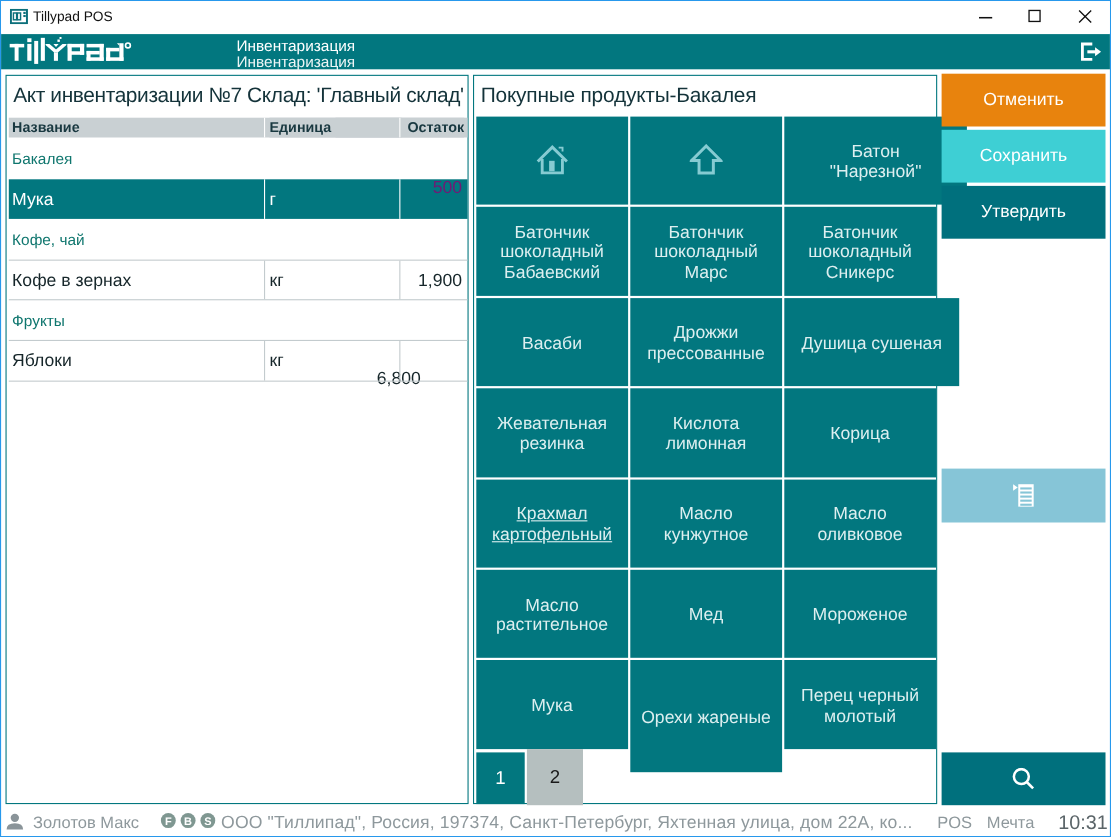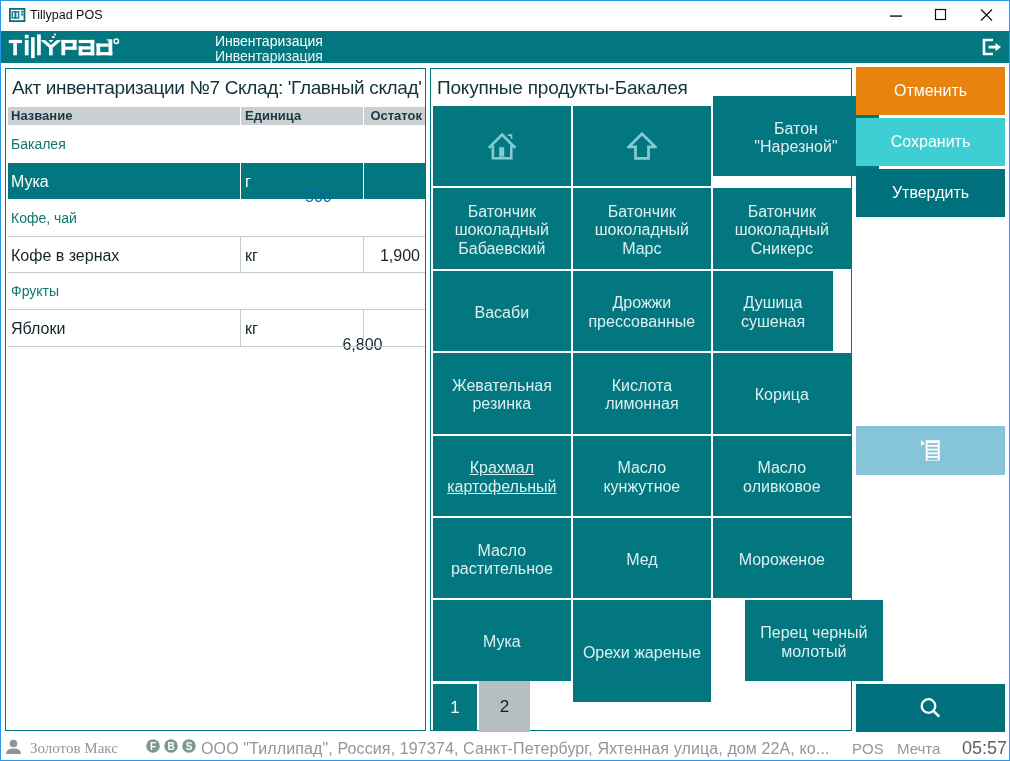--- a/index.html
+++ b/index.html
@@ -107,21 +107,21 @@
 <div id="lpanel" class="abs"></div>
 <div id="ltitle" class="abs">Акт инвентаризации №7 Склад: 'Главный склад'</div>
 
 <div class="abs thead" style="left:8px; width:417px; padding-left:3px;">Название</div>
 <div class="abs thead" style="left:245px; width:120px;">Единица</div>
 <div class="abs thead" style="left:305px; width:117px; text-align:right;">Остаток</div>
 <div class="abs grp" style="left:11px; top:136px;">Бакалея</div>
 <div class="abs sel" style="left:8px; top:163px; width:417px; height:36px;"></div>
 <div class="abs cell" style="left:11px; top:173px; color:#fff;">Мука</div>
 <div class="abs cell" style="left:245px; top:173px; color:#fff;">г</div>
-<div class="abs cell" style="left:305px; top:188px; width:115px; color:#0369a1;">500</div>
+<div class="abs cell" style="left:305px; top:162px; width:115px; text-align:right; color:#701a75;">500</div>
 <div class="abs grp" style="left:11px; top:210px;">Кофе, чай</div>
 <div class="abs cell" style="left:11px; top:247px;">Кофе в зернах</div>
 <div class="abs cell" style="left:245px; top:247px;">кг</div>
 <div class="abs cell" style="left:305px; top:247px; width:115px; text-align:right;">1,900</div>
 <div class="abs grp" style="left:11px; top:283px;">Фрукты</div>
 <div class="abs cell" style="left:11px; top:320px;">Яблоки</div>
 <div class="abs cell" style="left:245px; top:320px;">кг</div>
 <div class="abs cell" style="left:305px; top:336px; width:115px; text-align:center;">6,800</div>
 
 <div class="abs rowline" style="left:8px; top:236px; width:417px;"></div>
@@ -146,39 +146,39 @@
         <path d="M5.9 13.5 V26.2 H24.3 V13.5" fill="none" stroke="#86cbd2" stroke-width="2.6"></path>
         <rect x="12.2" y="15.2" width="5" height="9.5" fill="#86cbd2"></rect>
         <path d="M20.9 3.2 h3.5 v3.5" fill="none" stroke="#86cbd2" stroke-width="1.7"></path>
       </svg></div>
   </div>
 <div class="gcell abs" style="left:573px; top:106px; width:137.7px; height:80.4px;">
     <div><svg width="30" height="28" viewBox="0 0 30 28">
         <path d="M15 1.7 L28.2 14.9 H21.5 V26.3 H8.5 V14.9 H1.8 Z" fill="none" stroke="#86cbd2" stroke-width="2.7"></path>
       </svg></div>
   </div>
-<div class="gcell abs" style="left:713px; top:96px; width:166px; height:80.4px;">
+<div class="gcell abs" style="left:713px; top:106px; width:166px; height:80.4px;">
     <div class="txt">Батон<br>"Нарезной"</div>
   </div>
 <div class="gcell abs" style="left:433px; top:188.4px; width:137.7px; height:80.4px;">
     <div class="txt">Батончик<br>шоколадный<br>Бабаевский</div>
   </div>
 <div class="gcell abs" style="left:573px; top:188.4px; width:137.7px; height:80.4px;">
     <div class="txt">Батончик<br>шоколадный<br>Марс</div>
   </div>
 <div class="gcell abs" style="left:713px; top:188.4px; width:137.7px; height:80.4px;">
     <div class="txt">Батончик<br>шоколадный<br>Сникерс</div>
   </div>
 <div class="gcell abs" style="left:433px; top:270.8px; width:137.7px; height:80.4px;">
     <div class="txt">Васаби</div>
   </div>
 <div class="gcell abs" style="left:573px; top:270.8px; width:137.7px; height:80.4px;">
     <div class="txt">Дрожжи<br>прессованные</div>
   </div>
-<div class="gcell abs" style="left:713px; top:270.8px; width:120px; height:80.4px;">
+<div class="gcell abs" style="left:713px; top:270.8px; width:159px; height:80.4px;">
     <div class="txt">Душица сушеная</div>
   </div>
 <div class="gcell abs" style="left:433px; top:353.2px; width:137.7px; height:80.4px;">
     <div class="txt">Жевательная<br>резинка</div>
   </div>
 <div class="gcell abs" style="left:573px; top:353.2px; width:137.7px; height:80.4px;">
     <div class="txt">Кислота<br>лимонная</div>
   </div>
 <div class="gcell abs" style="left:713px; top:353.2px; width:137.7px; height:80.4px;">
     <div class="txt">Корица</div>
@@ -200,21 +200,21 @@
   </div>
 <div class="gcell abs" style="left:713px; top:518px; width:137.7px; height:80.4px;">
     <div class="txt">Мороженое</div>
   </div>
 <div class="gcell abs" style="left:433px; top:600.4px; width:137.7px; height:80.4px;">
     <div class="txt">Мука</div>
   </div>
 <div class="gcell abs" style="left:573px; top:600.4px; width:137.7px; height:102px;">
     <div class="txt">Орехи жареные</div>
   </div>
-<div class="gcell abs" style="left:713px; top:600.4px; width:137.7px; height:80.4px;margin-left:32px;">
+<div class="gcell abs" style="left:713px; top:600.4px; width:137.7px; height:80.4px;">
     <div class="txt">Перец черный<br>молотый</div>
   </div>
 <div id="pg1" class="abs">1</div>
 <div id="pg2" class="abs">2</div>
 
 <div class="abs rbtn" style="top:67px; height:48px; background:#e8830d;">Отменить</div>
 <div class="abs rbtn" style="top:118px; height:48px; background:#3ecfd4;">Сохранить</div>
 <div class="abs rbtn" style="top:169px; height:48px; background:#00707d;">Утвердить</div>
 <div class="abs rbtn" style="top:426px; height:49px; background:#86c5d7;" id="docbtn">
 <svg width="19" height="21" viewBox="0 0 19 21">
@@ -231,25 +231,25 @@
 <svg width="21" height="21" viewBox="0 0 21 21">
   <circle cx="8.5" cy="8" r="6.8" fill="none" stroke="#fff" stroke-width="2.3"></circle>
   <line x1="13.4" y1="12.9" x2="19.2" y2="18.7" stroke="#fff" stroke-width="2.4"></line>
 </svg>
 </div>
 
 <svg class="abs" style="left:5px; top:738px;" width="17" height="17" viewBox="0 0 17 17">
   <circle cx="8.5" cy="5.5" r="3.8" fill="#8a9499"></circle>
   <path d="M1 16 Q1 10.5 8.5 10.5 Q16 10.5 16 16 Z" fill="#8a9499"></path>
 </svg>
-<div class="abs status" style="left:30px;font-family:Liberation Serif, serif;">Золотов Макс</div>
+<div class="abs status" style="left:30px;">Золотов Макс</div>
 <svg class="abs" style="left:146px; top:739px;" width="50" height="14" viewBox="0 0 50 14">
   <circle cx="7" cy="7" r="6.8" fill="#7f9791"></circle>
   <circle cx="25" cy="7" r="6.8" fill="#7f9791"></circle>
   <circle cx="43" cy="7" r="6.8" fill="#7f9791"></circle>
   <text x="7" y="11" font-size="10" font-weight="bold" fill="#fff" text-anchor="middle" font-family="Liberation Sans">F</text>
   <text x="25" y="11" font-size="10" font-weight="bold" fill="#fff" text-anchor="middle" font-family="Liberation Sans">B</text>
   <text x="43" y="11" font-size="10" font-weight="bold" fill="#fff" text-anchor="middle" font-family="Liberation Sans">S</text>
 </svg>
 <div class="abs status" style="left:201px; width:632px; white-space:nowrap; overflow:hidden; font-size:16px; letter-spacing:0.12px;">ООО "Тиллипад", Россия, 197374, Санкт-Петербург, Яхтенная улица, дом 22А, ко...</div>
 <div class="abs status" style="left:852px;">POS</div>
 <div class="abs status" style="left:897px;">Мечта</div>
-<div class="abs" style="left:962px; top:738px; font-size:18px; color:#5a6468;">05:57</div>
+<div class="abs" style="left:962px; top:738px; font-size:18px; color:#5a6468;">10:31</div>
 
 </body></html>

